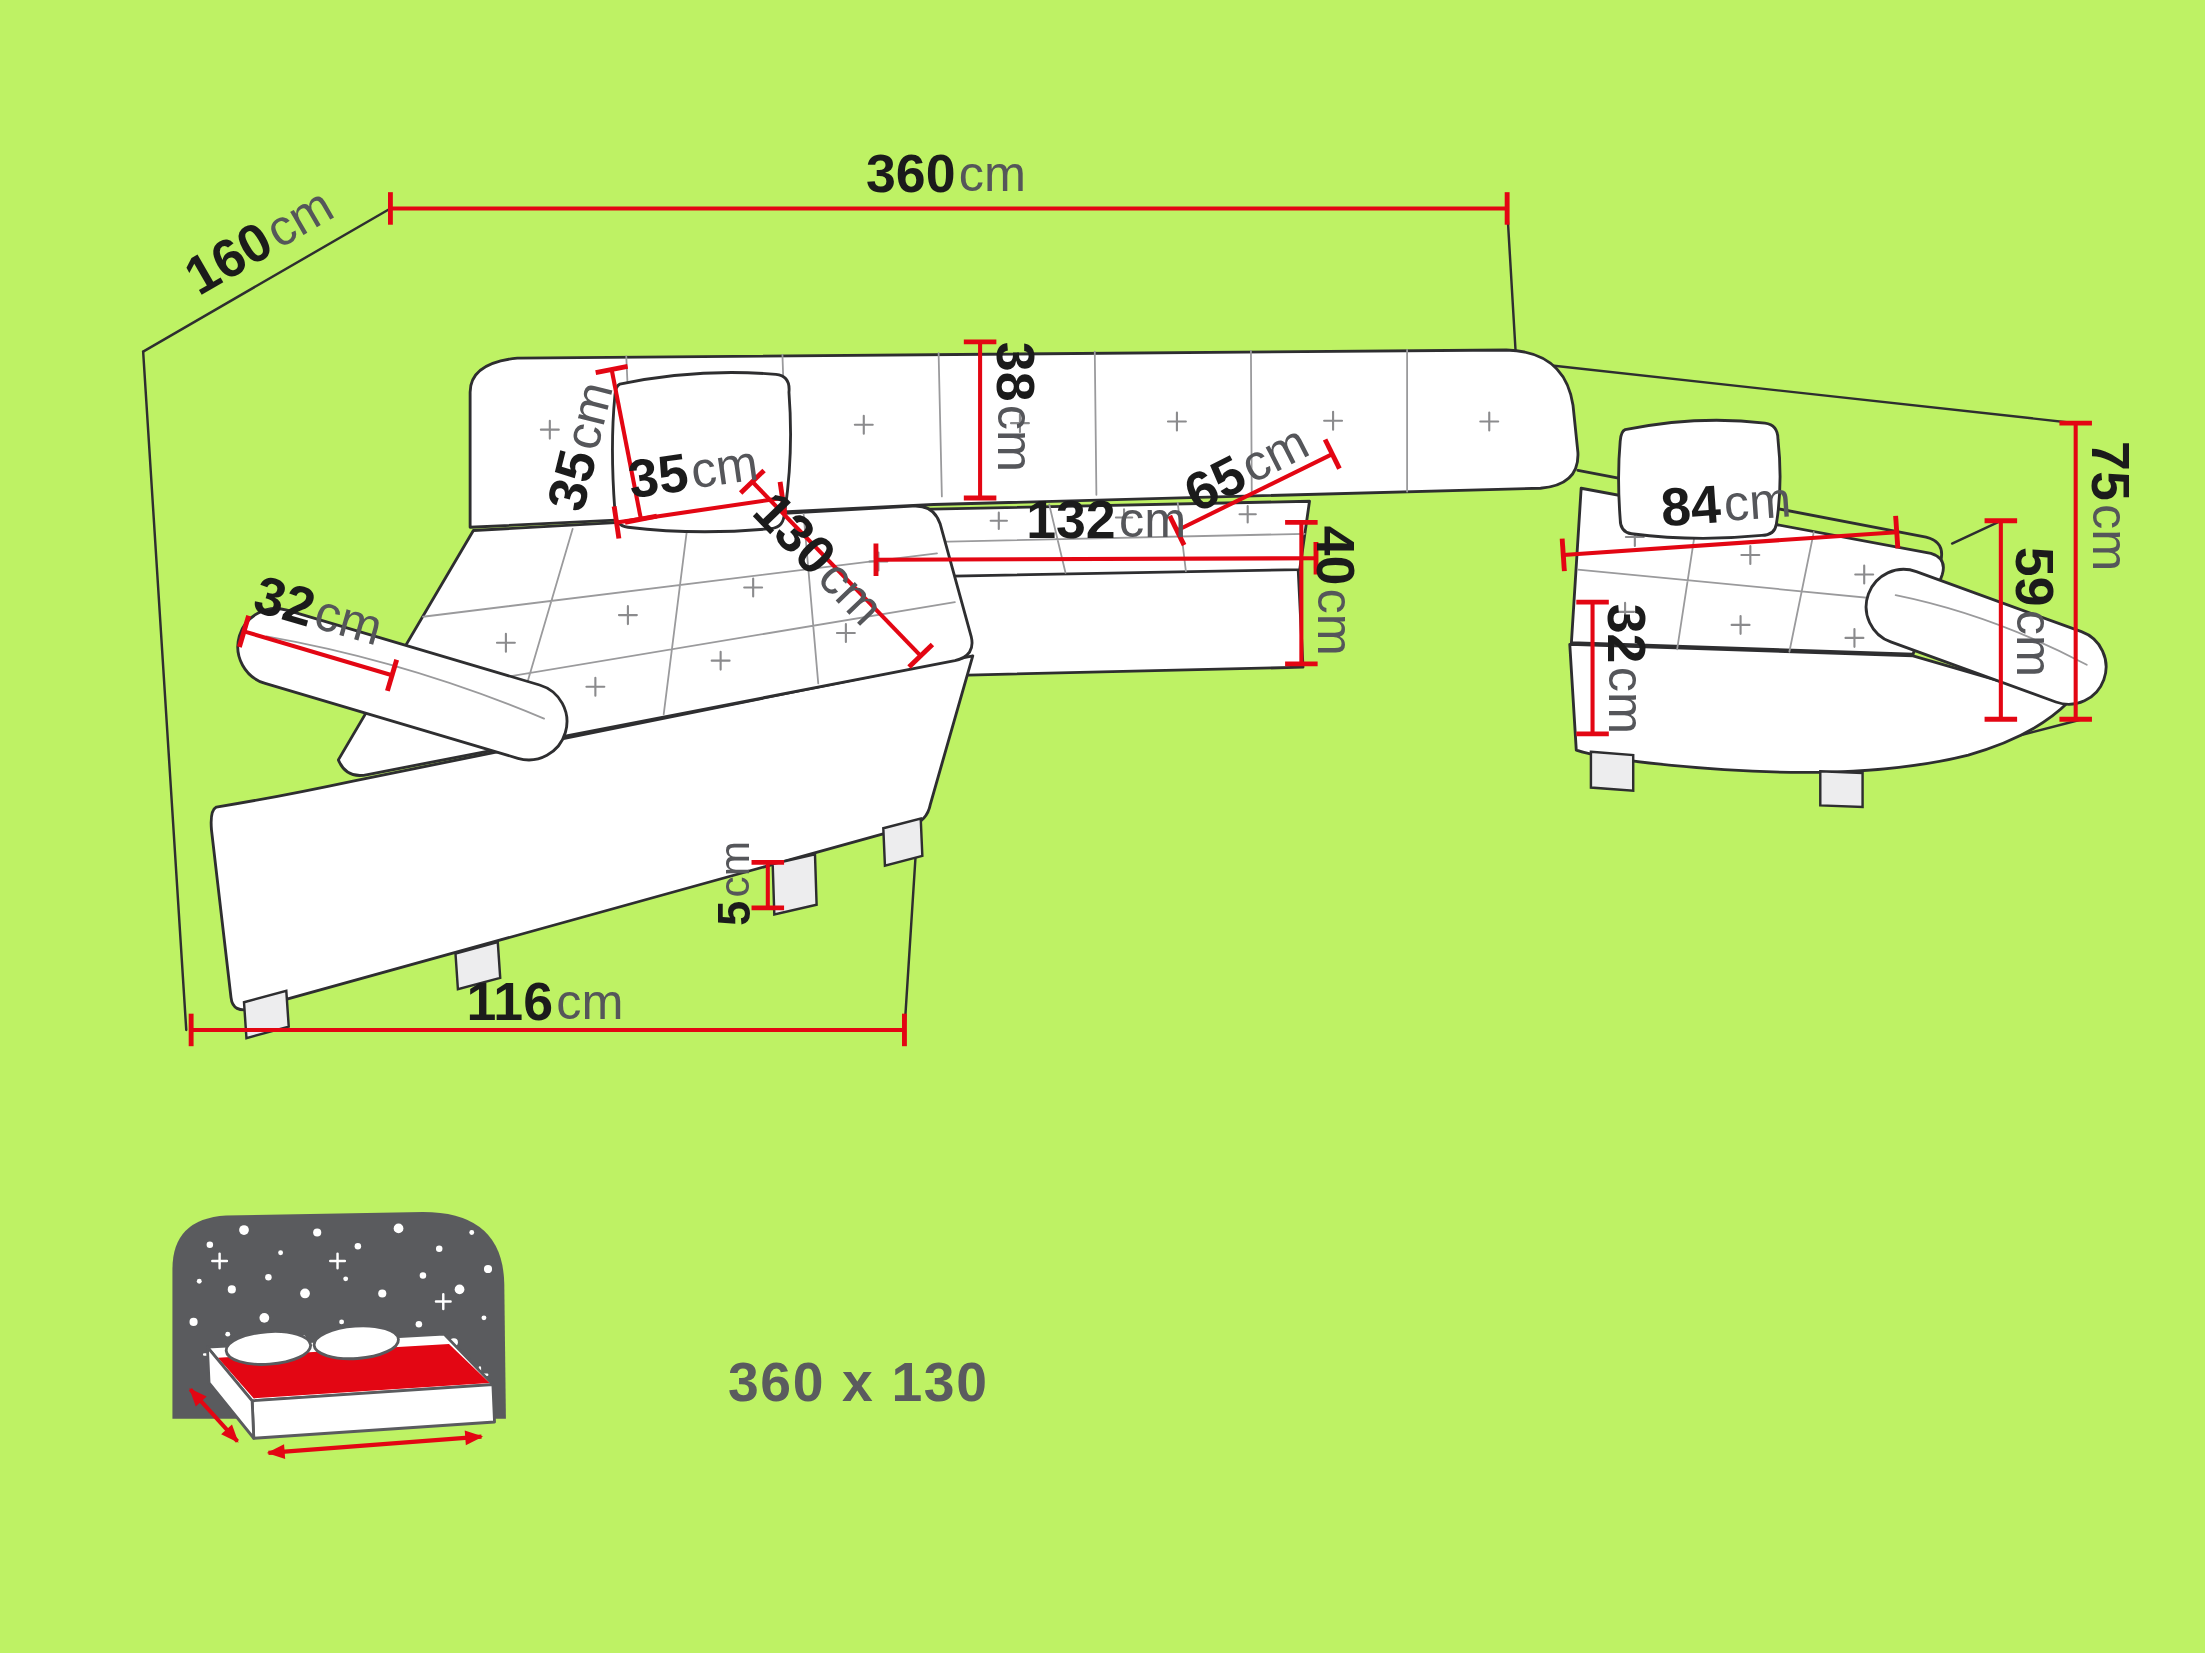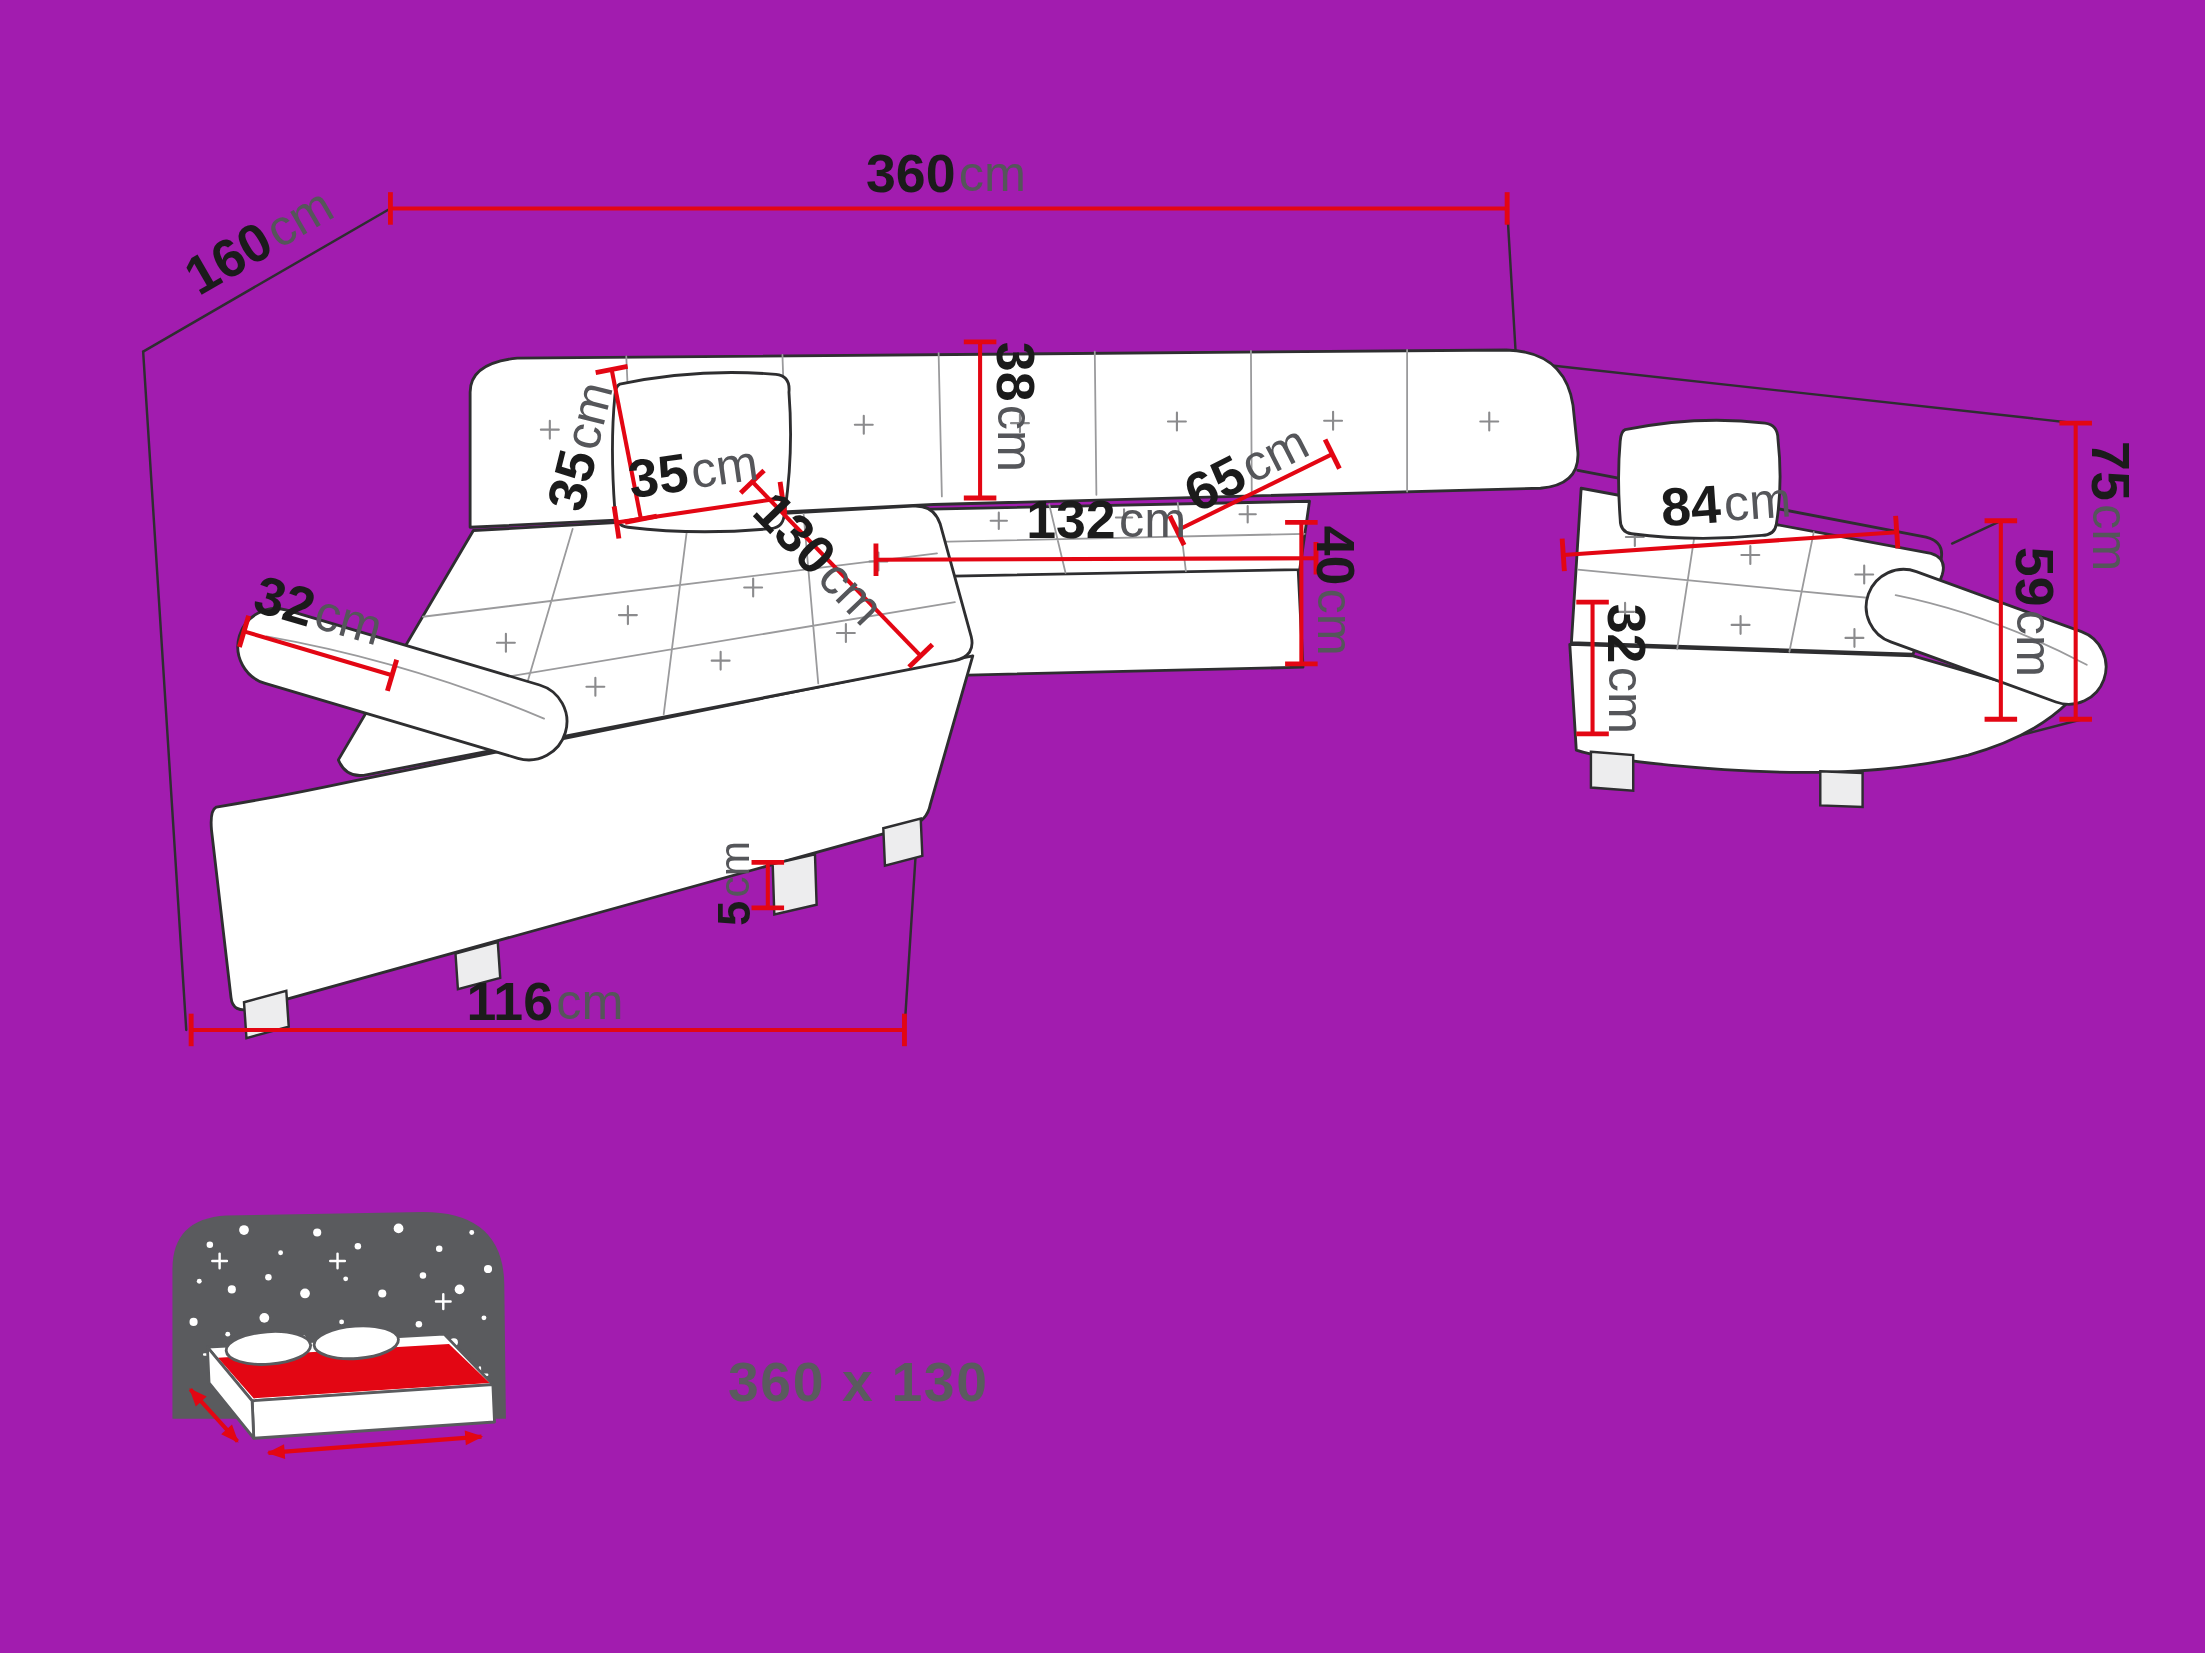--- a/index.html
+++ b/index.html
@@ -1,16 +1,16 @@
 <!DOCTYPE html>
 <html style="font-size:13px"><head>
 <meta charset="utf-8">
 <style>
   html,body{margin:0;padding:0;background:#fff;}
-  .stage{width:2205px;height:1654px;background:#a21caf;position:relative;overflow:hidden;
+  .stage{width:2205px;height:1654px;background:#bef264;position:relative;overflow:hidden;
          font-family:"Liberation Sans", sans-serif;text-align:center;}
   svg{display:block;}
   .box{stroke:#2e2e30;stroke-width:3;fill:none;stroke-linecap:round;}
   .sofa{stroke:#2e2e30;stroke-width:3.5;fill:#ffffff;stroke-linejoin:round;stroke-linecap:round;}
   .sofaline{stroke:#2e2e30;stroke-width:3.5;fill:none;stroke-linejoin:round;stroke-linecap:round;}
   .detail{stroke:#9a9a9c;stroke-width:2.2;fill:none;stroke-linecap:round;}
   .tuft{stroke:#8b8b8d;stroke-width:2.6;fill:none;stroke-linecap:round;}
   .leg{fill:#ededee;stroke:#2e2e30;stroke-width:3;}
   .dline{stroke:#e30613;stroke-width:5;fill:none;}
   .dim{font-family:"Liberation Sans", sans-serif;font-size:66px;font-weight:700;fill:#1b1b1b;

